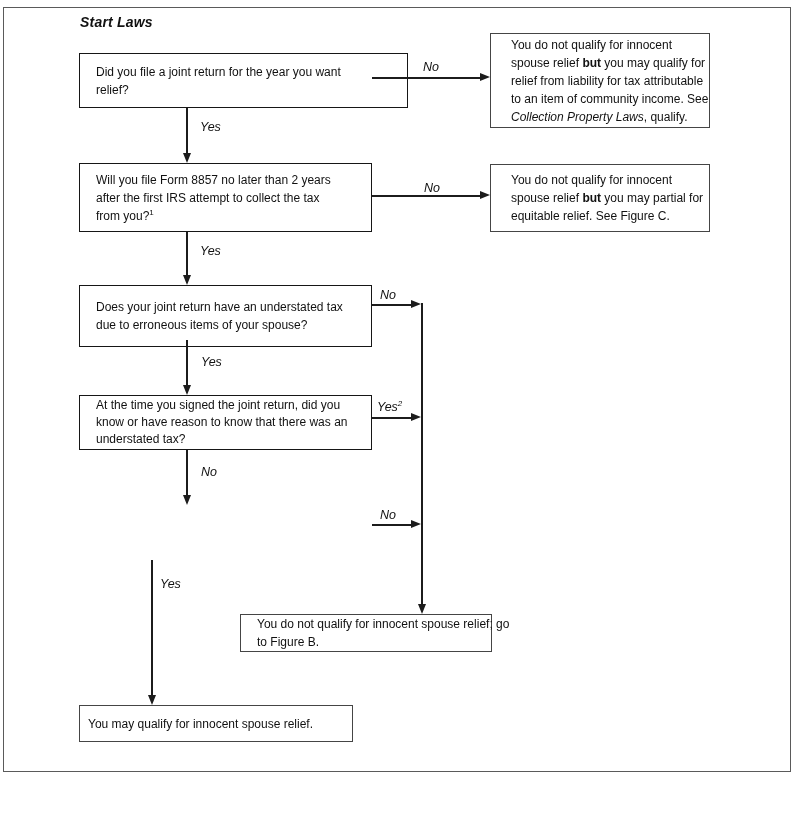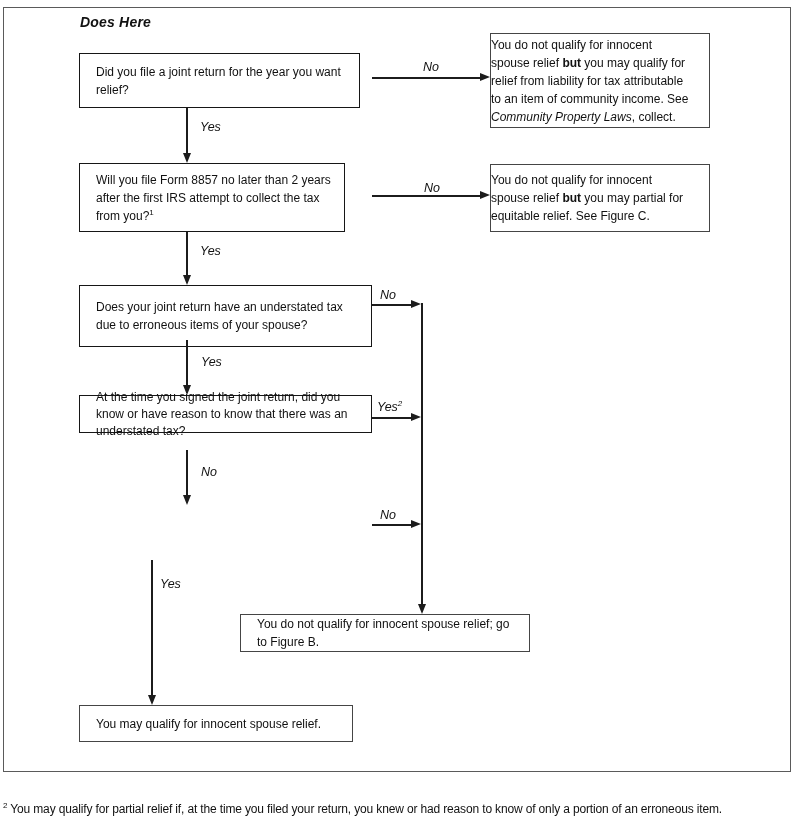--- a/index.html
+++ b/index.html
@@ -2,85 +2,85 @@
 <html><head>
 <meta charset="utf-8">
 <style>
   * { margin:0; padding:0; box-sizing:border-box; }
   html,body { background:#ffffff; }
   body { font-family:"Liberation Sans","DejaVu Sans",sans-serif; color:#1a1a1a; }
   .canvas { position:relative; width:798px; height:817px; background:#fff; overflow:hidden; }
   .frame { position:absolute; border:1px solid #5a5a5a; background:#fff; }
   .title { position:absolute; font-size:14px; font-weight:bold; font-style:italic; letter-spacing:.2px; color:#111; }
   .qbox { position:absolute; border:1.5px solid #161616; background:#fff; display:flex; align-items:center; padding:0 16px; }
-  .obox { position:absolute; border:1px solid #454545; background:#fff; display:flex; align-items:center; padding:0 0; }
+  .obox { position:absolute; border:1px solid #454545; background:#fff; display:flex; align-items:center; padding:0 20px; }
   .boxtext { white-space:pre; font-size:12px; line-height:18px; color:#111; }
   .obox .boxtext { line-height:18px; }
   .small-lh { line-height:17px; }
   sup { font-size:8px; line-height:0; vertical-align:super; }
   .hl { position:absolute; height:1.5px; background:#1c1c1c; }
   .vl { position:absolute; width:1.5px; background:#1c1c1c; }
   .tri-r { position:absolute; width:0; height:0; border-top:4.5px solid transparent; border-bottom:4.5px solid transparent; border-left:10px solid #1c1c1c; }
   .tri-d { position:absolute; width:0; height:0; border-left:4.5px solid transparent; border-right:4.5px solid transparent; border-top:10px solid #1c1c1c; }
   .lbl { position:absolute; font-size:12.5px; font-style:italic; color:#111; white-space:pre; }
   .fn { position:absolute; font-size:12px; letter-spacing:-.15px; color:#111; white-space:pre; }
   .fn i { letter-spacing:-.15px; }
 </style>
 </head>
 <body>
 
 <div class="canvas">
 
   <div class="frame" style="left:3px; top:7px; width:788px; height:765px;"></div>
 
-  <div class="title" style="left:80px; top:14px;">Does Here</div>
+  <div class="title" style="left:80px; top:14px;">Start Laws</div>
 
-  <div class="qbox" style="left:79px; top:53px; width:281px; height:55px;">
+  <div class="qbox" style="left:79px; top:53px; width:329px; height:55px;">
     <div class="boxtext">Did you file a joint return for the year you want
 relief?</div>
   </div>
 
-  <div class="qbox" style="left:79px; top:163px; width:266px; height:69px;">
+  <div class="qbox" style="left:79px; top:163px; width:293px; height:69px;">
     <div class="boxtext"><span>Will you file Form 8857 no later than 2 years
 after the first IRS attempt to collect the tax
 from you?</span><sup>1</sup></div>
   </div>
 
   <div class="qbox" style="left:79px; top:285px; width:293px; height:62px;">
     <div class="boxtext">Does your joint return have an understated tax
 due to erroneous items of your spouse?</div>
   </div>
 
-  <div class="qbox" style="left:79px; top:395px; width:293px; height:38px;">
+  <div class="qbox" style="left:79px; top:395px; width:293px; height:55px;">
     <div class="boxtext small-lh">At the time you signed the joint return, did you
 know or have reason to know that there was an
 understated tax?</div>
   </div>
 
 
   <div class="obox" style="left:490px; top:33px; width:220px; height:95px;">
     <div class="boxtext"><span>You do not qualify for innocent
 spouse relief </span><b>but</b><span> you may qualify for
 relief from liability for tax attributable
 to an item of community income. See
-</span><i>Community Property Laws</i><span>, collect.</span></div>
+</span><i>Collection Property Laws</i><span>, qualify.</span></div>
   </div>
 
   <div class="obox" style="left:490px; top:164px; width:220px; height:68px;">
     <div class="boxtext"><span>You do not qualify for innocent
 spouse relief </span><b>but</b><span> you may partial for
 equitable relief. See Figure C.</span></div>
   </div>
 
-  <div class="obox" style="left:240px; top:614px; width:290px; height:38px; padding:0 16px;">
+  <div class="obox" style="left:240px; top:614px; width:252px; height:38px; padding:0 16px;">
     <div class="boxtext small-lh">You do not qualify for innocent spouse relief; go
 to Figure B.</div>
   </div>
 
-  <div class="obox" style="left:79px; top:705px; width:274px; height:37px; padding:0 16px;">
+  <div class="obox" style="left:79px; top:705px; width:274px; height:37px; padding:0 8px;">
     <div class="boxtext">You may qualify for innocent spouse relief.</div>
   </div>
 
   <div class="vl" style="left:186px; top:108px; height:45px;"></div>
   <div class="tri-d" style="left:182.5px; top:153px;"></div>
 
   <div class="hl" style="left:372px; top:77px; width:108px;"></div>
   <div class="tri-r" style="left:480px; top:73.25px;"></div>
 
   <div class="vl" style="left:186px; top:232px; height:43px;"></div>
@@ -114,15 +114,14 @@
   <div class="lbl" style="left:200px; top:120px;">Yes</div>
   <div class="lbl" style="left:424px; top:181px;">No</div>
   <div class="lbl" style="left:200px; top:244px;">Yes</div>
   <div class="lbl" style="left:380px; top:288px;">No</div>
   <div class="lbl" style="left:201px; top:355px;">Yes</div>
   <div class="lbl" style="left:377px; top:400px;font-style:italic;"><span>Yes</span><sup>2</sup></div>
   <div class="lbl" style="left:201px; top:465px;">No</div>
   <div class="lbl" style="left:380px; top:508px;">No</div>
   <div class="lbl" style="left:160px; top:577px;">Yes</div>
 
-  <div class="fn" style="left:3px; top:802px;"><sup>2</sup><span> You may qualify for partial relief if, at the time you filed your return, you knew or had reason to know of only a portion of an erroneous item.</span><i></i><span></span></div>
 
 </div>
 
 </body></html>

